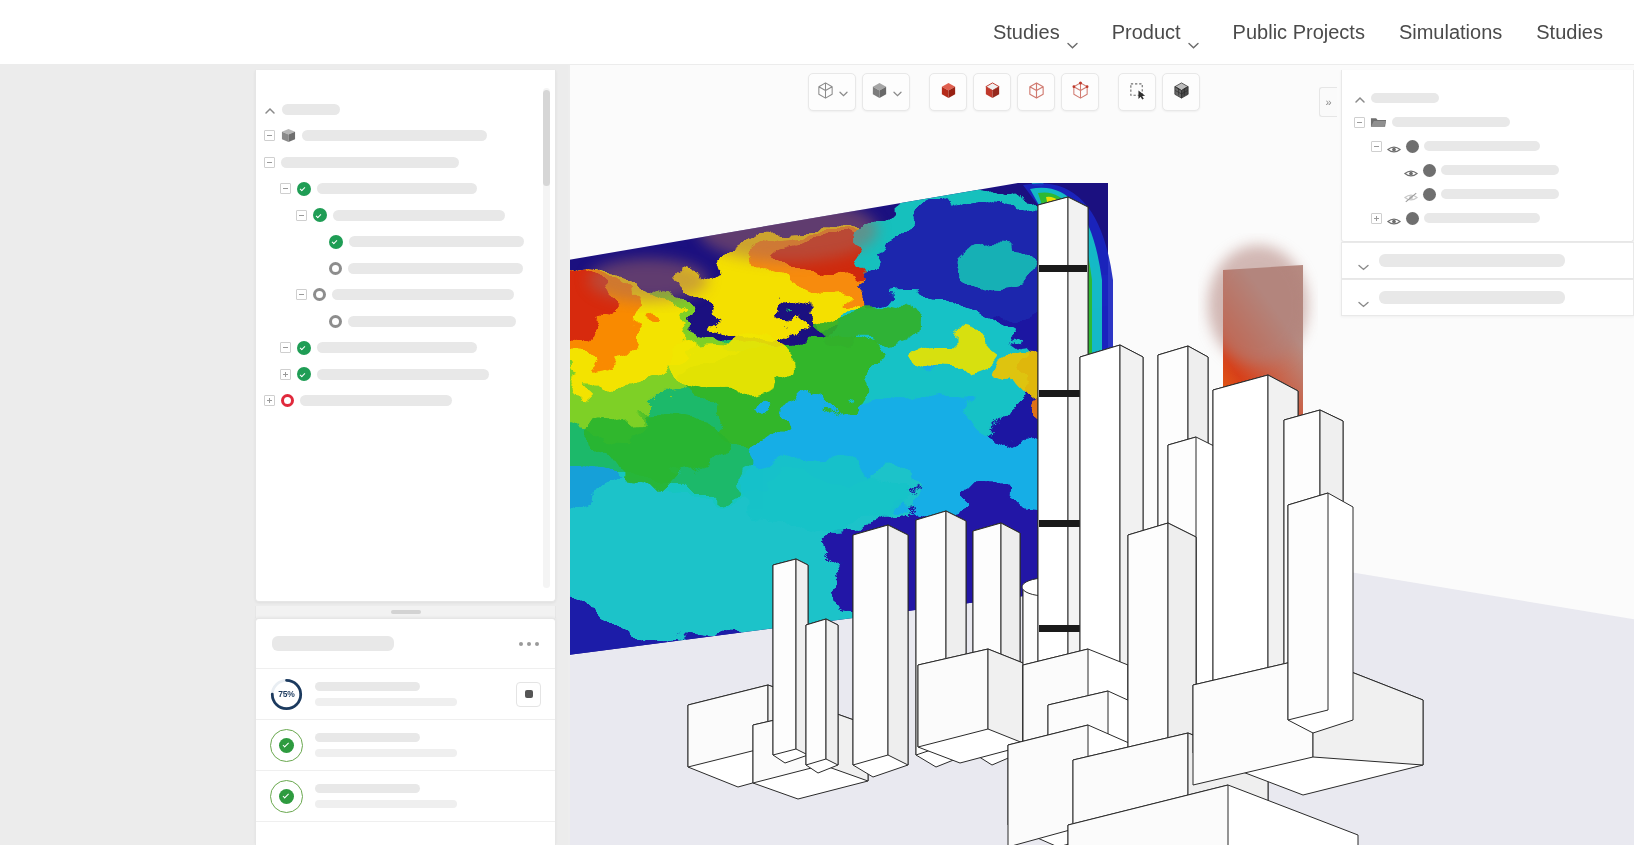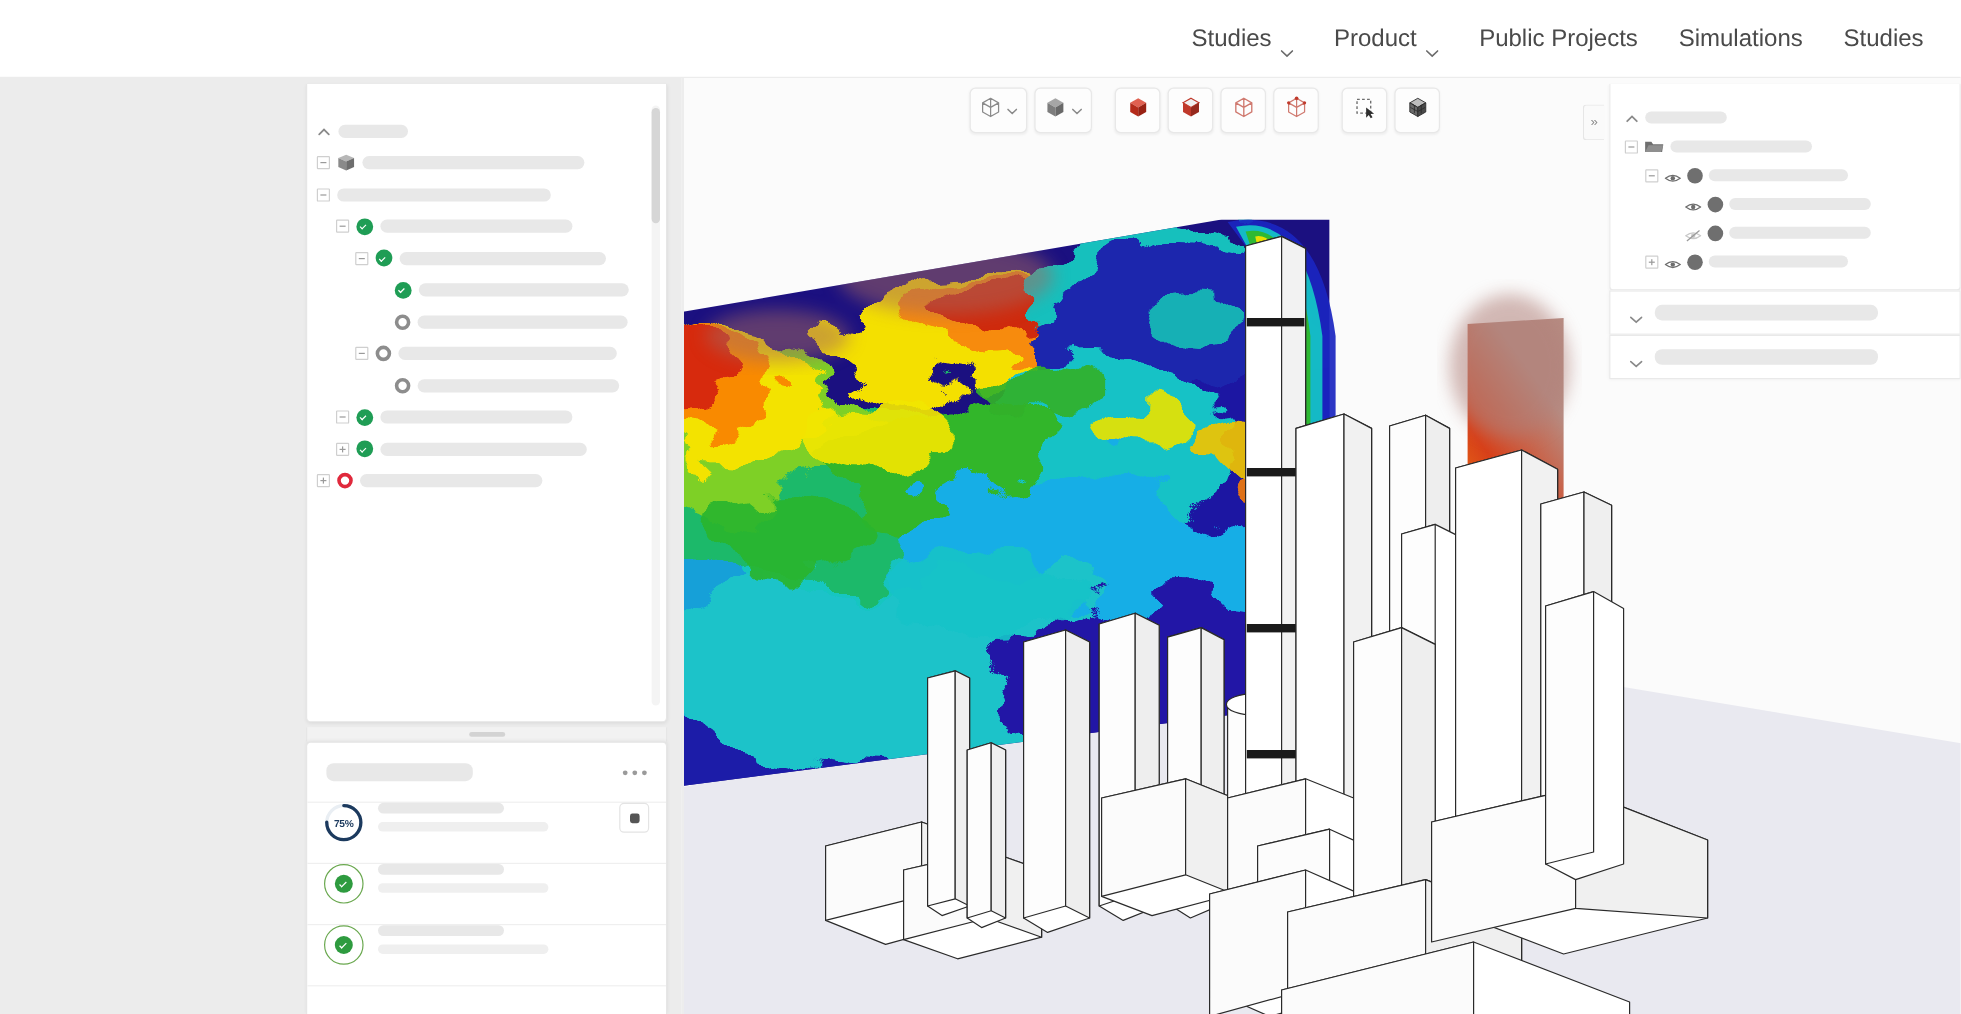--- a/index.html
+++ b/index.html
@@ -127,21 +127,21 @@
     border-radius: 4px 4px 0 0; box-shadow: 0 -1px 3px rgba(0,0,0,.05); overflow: hidden;
   }
   .runs-head {
     height: 50px; display: flex; align-items: center; padding: 0 16px;
     border-bottom: 1px solid #efefef;
   }
   .kebab { margin-left: auto; display: flex; gap: 4px; cursor: pointer; }
   .kebab i { width: 4px; height: 4px; border-radius: 50%; background: #9a9a9a; display: block; }
 
   .run-row {
-    height: 51px; display: flex; align-items: flex-start; padding: 0 14px;
+    height: 51px; display: flex; align-items: center; padding: 0 14px;
     border-bottom: 1px solid #efefef; gap: 12px;
   }
   .run-texts { display: flex; flex-direction: column; gap: 7px; flex: 1 1 auto; }
   .prog-ring { width: 33px; height: 33px; flex: 0 0 auto; position: relative; }
   .prog-ring .pct {
     position: absolute; inset: 0; display: flex; align-items: center; justify-content: center;
     font-size: 8.5px; font-weight: 700; color: #1c3a5e; letter-spacing: -.2px;
   }
   .done-ring {
     width: 33px; height: 33px; flex: 0 0 auto; border-radius: 50%;

